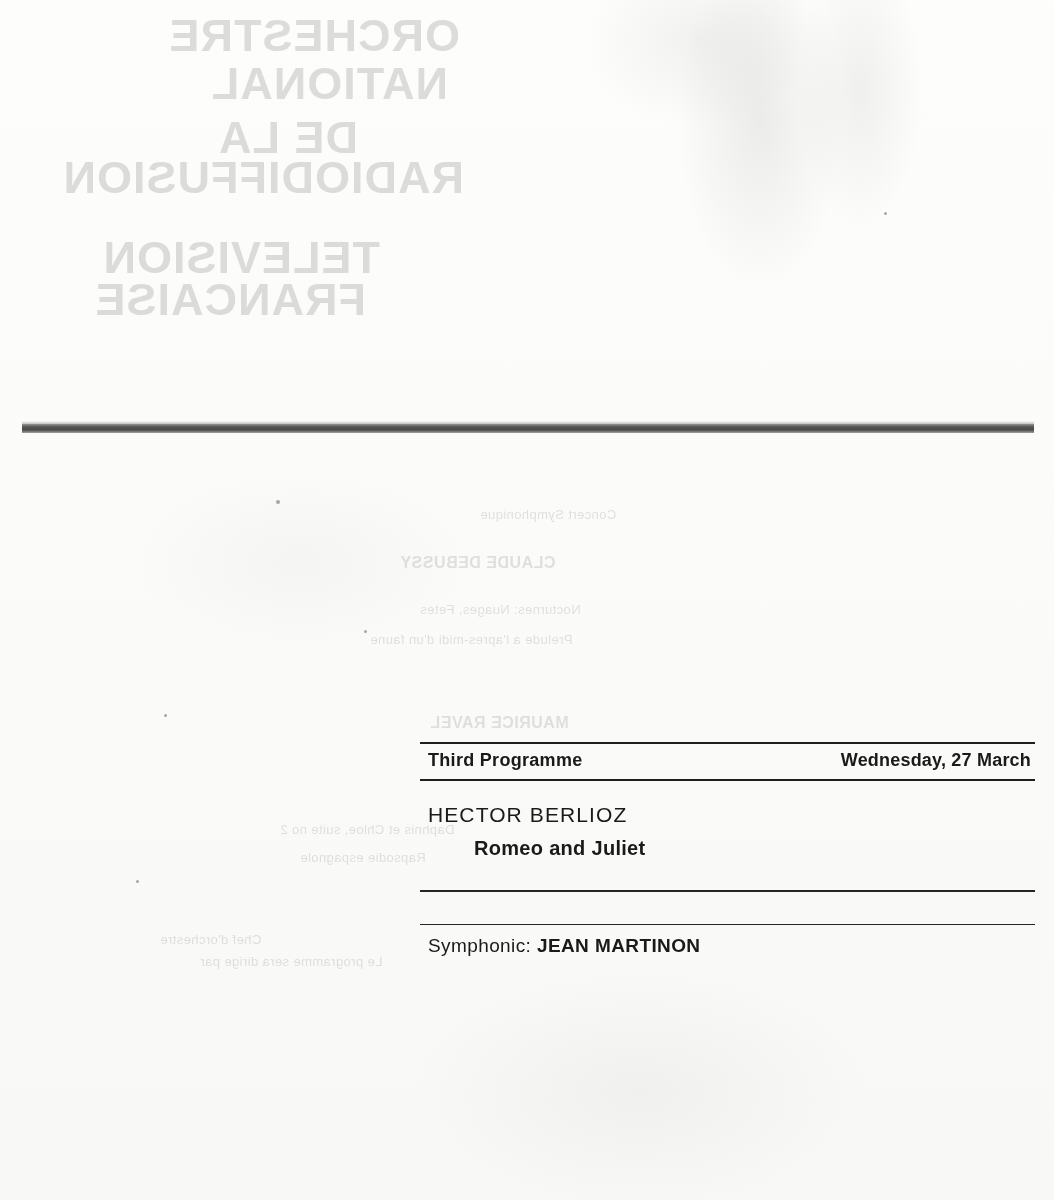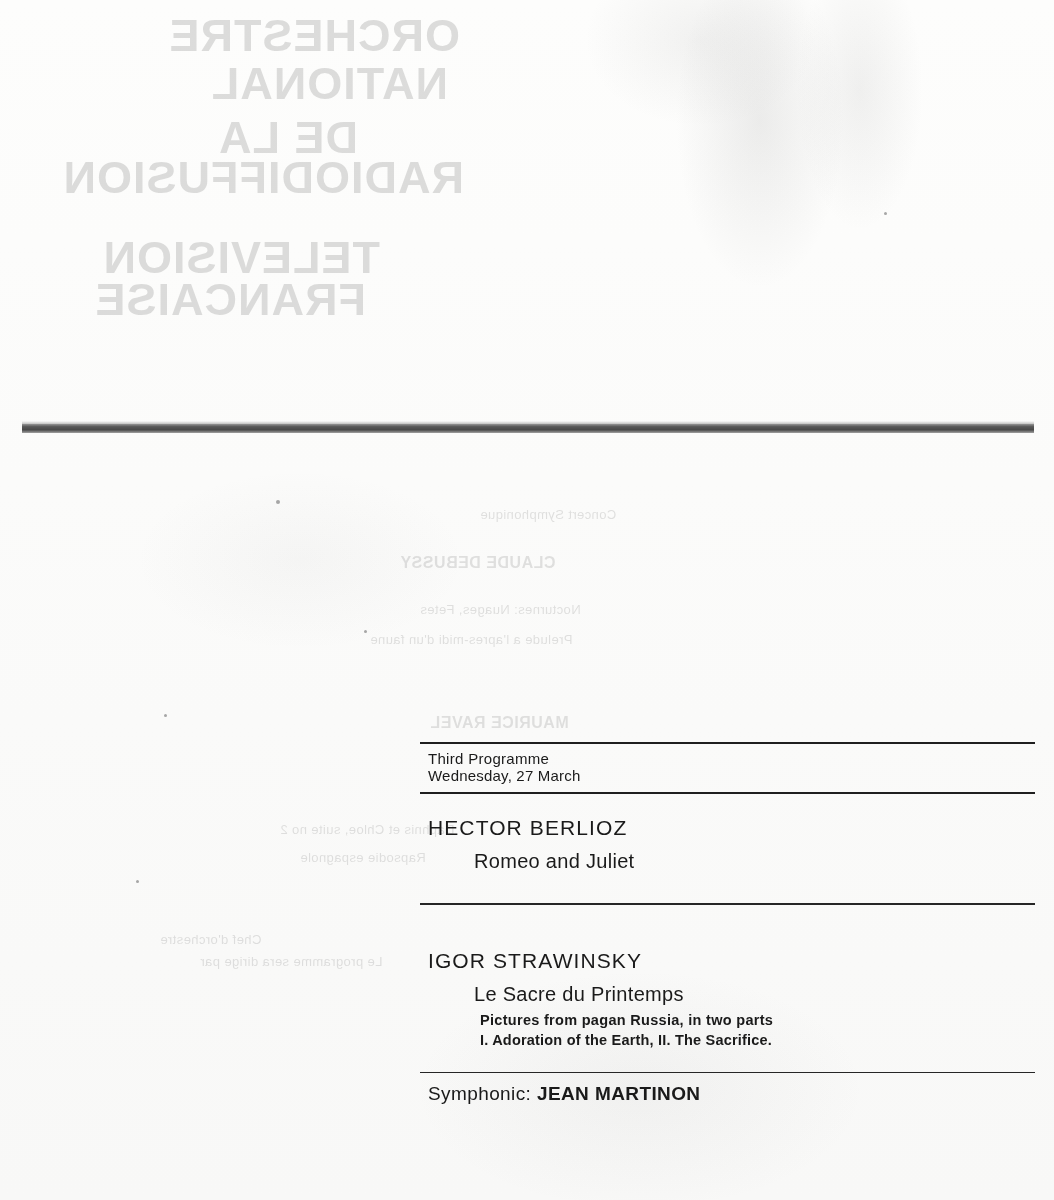--- a/index.html
+++ b/index.html
@@ -93,40 +93,39 @@
     background: #1f1f1f;
     width: 100%;
   }
   .rule.thin { height: 1.5px; background: #262626; }
 
   .row-header {
     display: flex;
     justify-content: space-between;
     align-items: baseline;
     padding: 6px 4px 8px 8px;
-    font-size: 15px;
-    font-weight: 400;
+    font-size: 18px;
+    font-weight: 700;
     letter-spacing: 0.2px;
-    flex-direction: column;
   }
   .row-header .left { letter-spacing: 0.3px; }
   .row-header .right { letter-spacing: 0.2px; }
 
   .work {
     padding: 14px 4px 14px 8px;
   }
   .composer {
     font-size: 21px;
     font-weight: 400;
     letter-spacing: 1.1px;
     margin: 8px 0 10px 0;
   }
   .title {
     font-size: 20px;
-    font-weight: 400;
+    font-weight: 700;
     letter-spacing: 0.3px;
     margin: 0 0 6px 46px;
   }
   .subtitle {
     font-size: 14.5px;
     font-weight: 700;
     letter-spacing: 0.3px;
     margin: 0 0 3px 52px;
   }
   .movements {
@@ -189,26 +188,20 @@
 
   <div class="work">
     <div class="composer">HECTOR BERLIOZ</div>
     <div class="title">Romeo and Juliet</div>
   </div>
 
   <div class="gap-sm"></div>
   <div class="rule thin"></div>
   <div class="gap-md"></div>
 
-  <div class="work">
-    <div class="composer">IGOR STRAWINSKY</div>
-    <div class="title">Le Sacre du Printemps</div>
-    <div class="subtitle">Pictures from pagan Russia, in two parts</div>
-    <div class="movements">I. Adoration of the Earth, II. The Sacrifice.</div>
-  </div>
 
   <div class="gap-sm"></div>
   <div class="rule thin"></div>
 
   <div class="conductor">
     <span class="label">Symphonic: </span><span>JEAN MARTINON</span>
   </div>
 
 </div>
 

